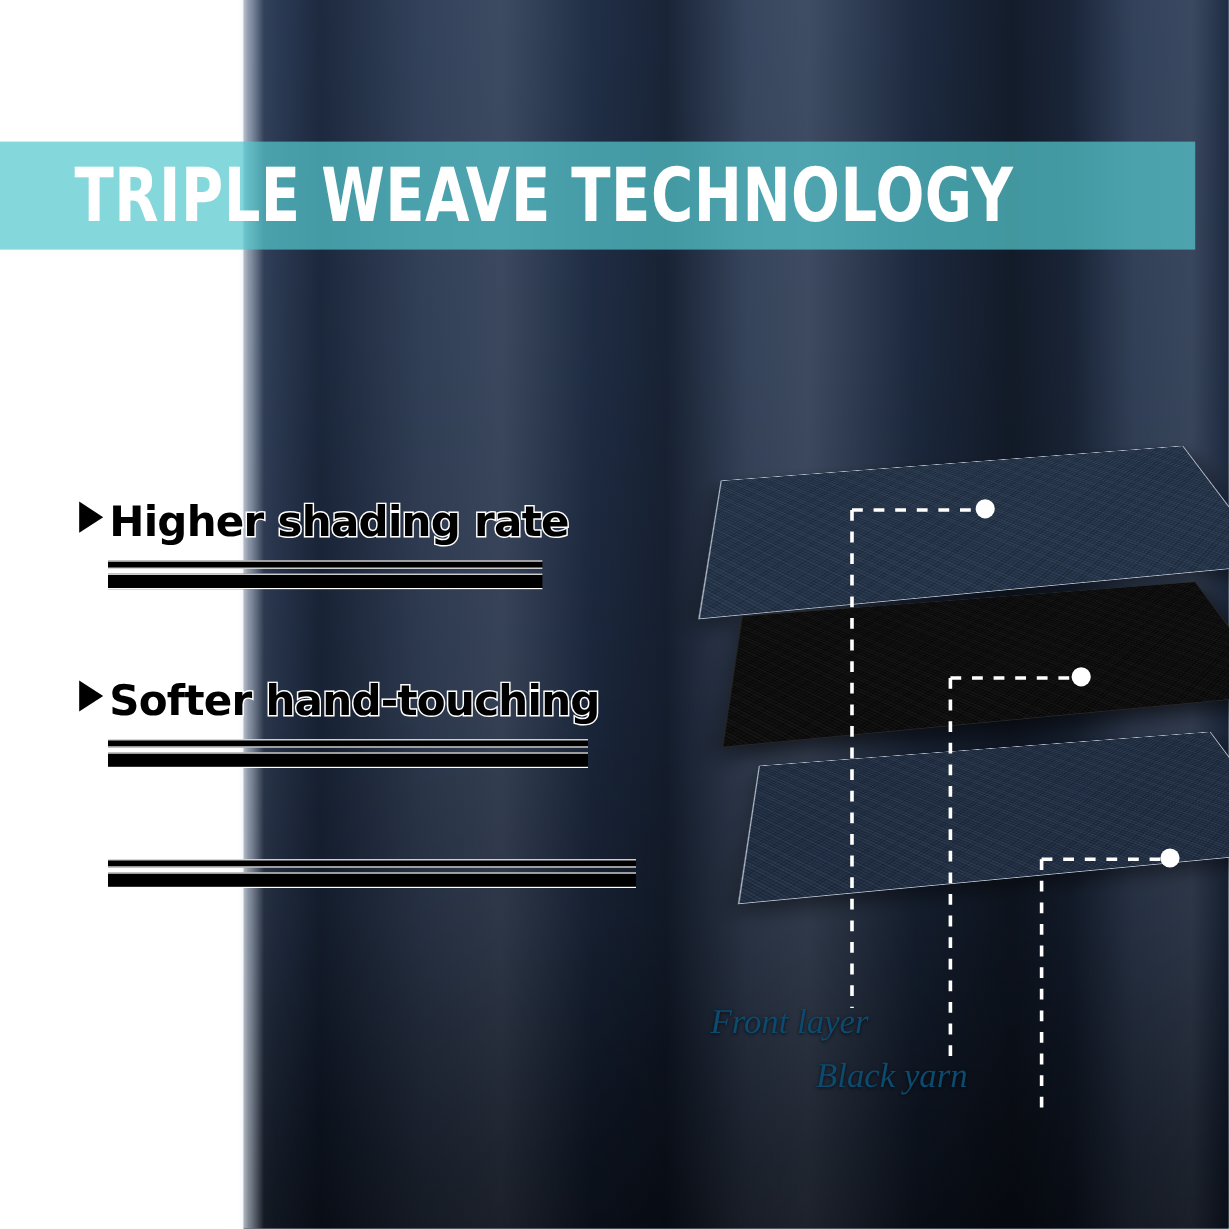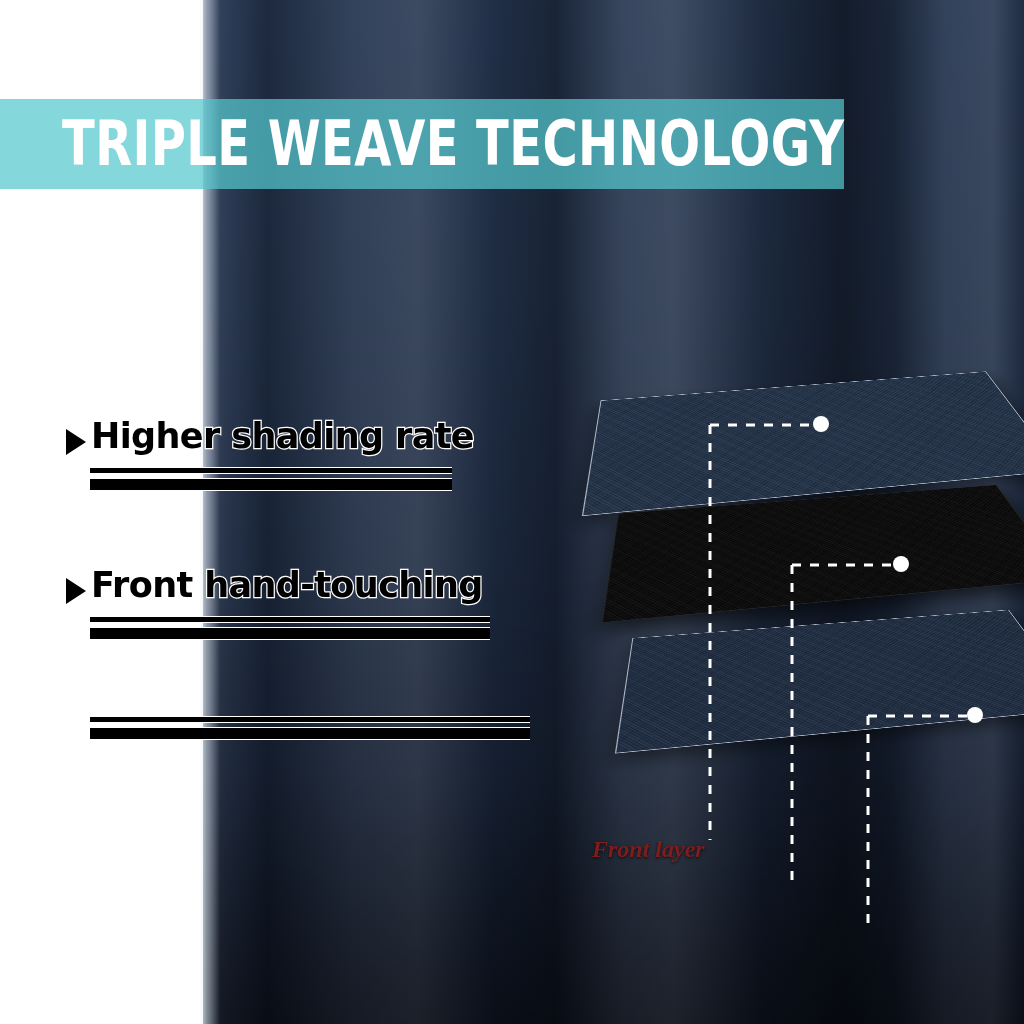--- a/index.html
+++ b/index.html
@@ -84,22 +84,22 @@
       rgba(255,255,255,0.92) 38%,
       rgba(215,226,240,0.55) 62%,
       rgba(255,255,255,0.0) 100%);
     pointer-events: none;
   }
 
   
   .banner {
     position: absolute;
     left: 0;
-    top: 99px;
-    width: 844px;
+    top: 118px;
+    width: 996px;
     height: 90px;
     background: rgba(84, 200, 205, 0.72);
     display: flex;
     align-items: center;
     text-align: right;
   }
   .banner-title {
     color: #ffffff;
     font-family: "Liberation Sans Narrow", "DejaVu Sans Condensed", "Liberation Sans", sans-serif;
     font-weight: 700;
@@ -118,21 +118,21 @@
     left: 66px;
     top: 418px;
     width: 520px;
   }
   .feature {
     position: relative;
     margin-bottom: 76px;
   }
   .feature-head {
     display: flex;
-    align-items: flex-end;
+    align-items: flex-start;
     white-space: nowrap;
   }
   .bullet-icon {
     width: 0; height: 0;
     border-left: 20px solid #000000;
     border-top: 13px solid transparent;
     border-bottom: 13px solid transparent;
     margin-right: 5px;
     flex: 0 0 auto;
     filter: drop-shadow(0 0 1px #ffffff) drop-shadow(0 0 1px #ffffff);
@@ -216,25 +216,25 @@
   .callouts {
     position: absolute;
     left: 0; top: 0;
     width: 1024px; height: 1024px;
     pointer-events: none;
   }
 
   
   .layer-label {
     position: absolute;
-    color: #7f1d1d;
+    color: #0c4a6e;
     font-family: "Liberation Serif", "DejaVu Serif", serif;
-    font-weight: 700;
+    font-weight: 400;
     font-style: italic;
-    font-size: 24px;
+    font-size: 29px;
     white-space: nowrap;
     text-shadow: 0 1px 3px rgba(0,0,0,0.75);
   }
   .lbl-front { left: 592px; top: 836px; }
   .lbl-black { left: 680px; top: 881px; }
   .lbl-back  { left: 760px; top: 926px; }
 </style>
 </head>
 <body>
 
@@ -266,20 +266,21 @@
     </g>
 
     <g>
       <path d="M 868 716 L 868 930" stroke="#ffffff" stroke-width="3" stroke-dasharray="9 9" fill="none"></path>
       <path d="M 868 716 L 972 716" stroke="#ffffff" stroke-width="3" stroke-dasharray="9 9" fill="none"></path>
       <circle cx="975" cy="715" r="8" fill="#ffffff"></circle>
     </g>
   </svg>
 
   <div class="layer-label lbl-front">Front layer</div>
+  <div class="layer-label lbl-black">Black yarn</div>
 
   <div class="banner">
     <div class="banner-title">TRIPLE WEAVE TECHNOLOGY</div>
   </div>
 
   <div class="features">
 
     <div class="feature w1">
       <div class="feature-head">
         <span class="bullet-icon"></span>
@@ -287,21 +288,21 @@
       </div>
       <div class="rules">
         <div class="rule-thin"></div>
         <div class="rule-thick"></div>
       </div>
     </div>
 
     <div class="feature w2">
       <div class="feature-head">
         <span class="bullet-icon"></span>
-        <span class="feature-label">Front hand-touching</span>
+        <span class="feature-label">Softer hand-touching</span>
       </div>
       <div class="rules">
         <div class="rule-thin"></div>
         <div class="rule-thick"></div>
       </div>
     </div>
 
     <div class="feature w3">
       <div class="rules">
         <div class="rule-thin"></div>

